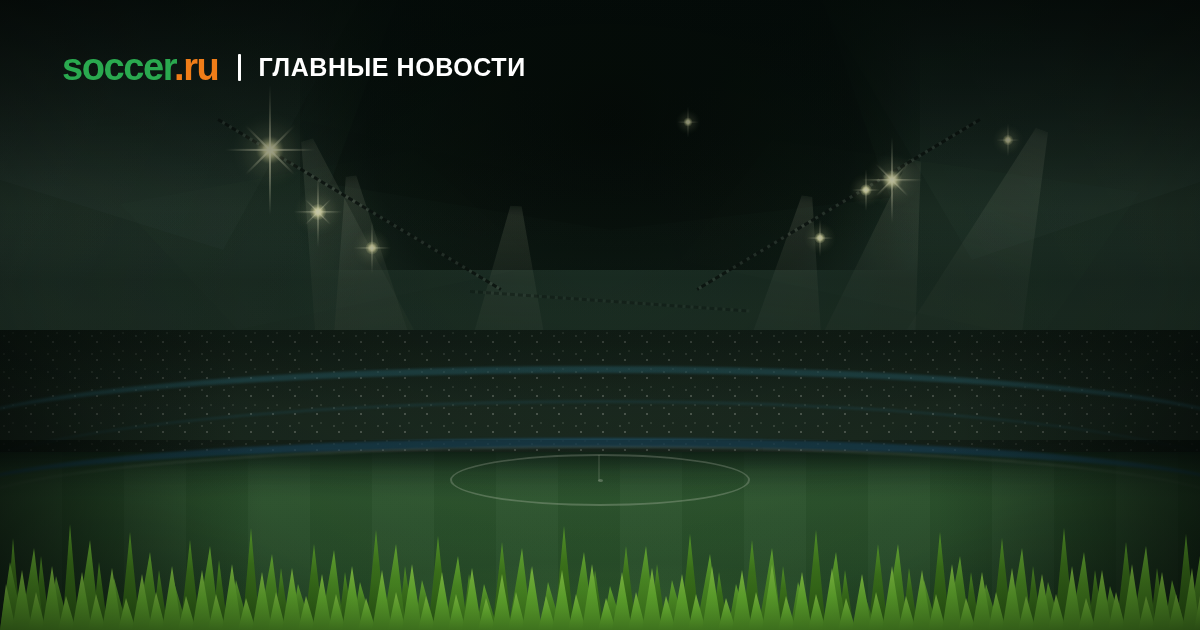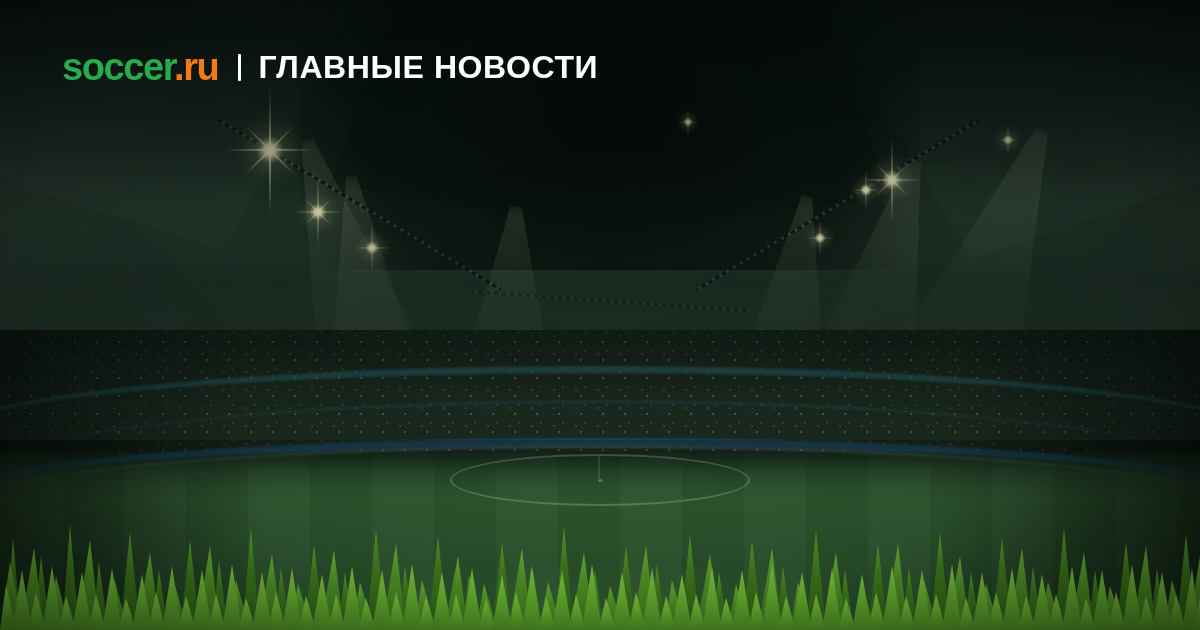--- a/index.html
+++ b/index.html
@@ -252,21 +252,21 @@
   .logo .soccer { color:#2aa94f; }
   .logo .ru     { color:#f07d18; }
   .sep {
     width:3px; height:27px;
     background:#ffffff;
     margin:0 17px 0 20px;
     border-radius:1px;
   }
   .section-title {
     color:#ffffff;
-    font-size:32px;
+    font-size:25px;
     font-weight:bold;
     letter-spacing:0.6px;
     line-height:1;
     white-space:nowrap;
   }
 
   
   .headline {
     position:absolute; left:60px; top:258px;
     width:1000px;

